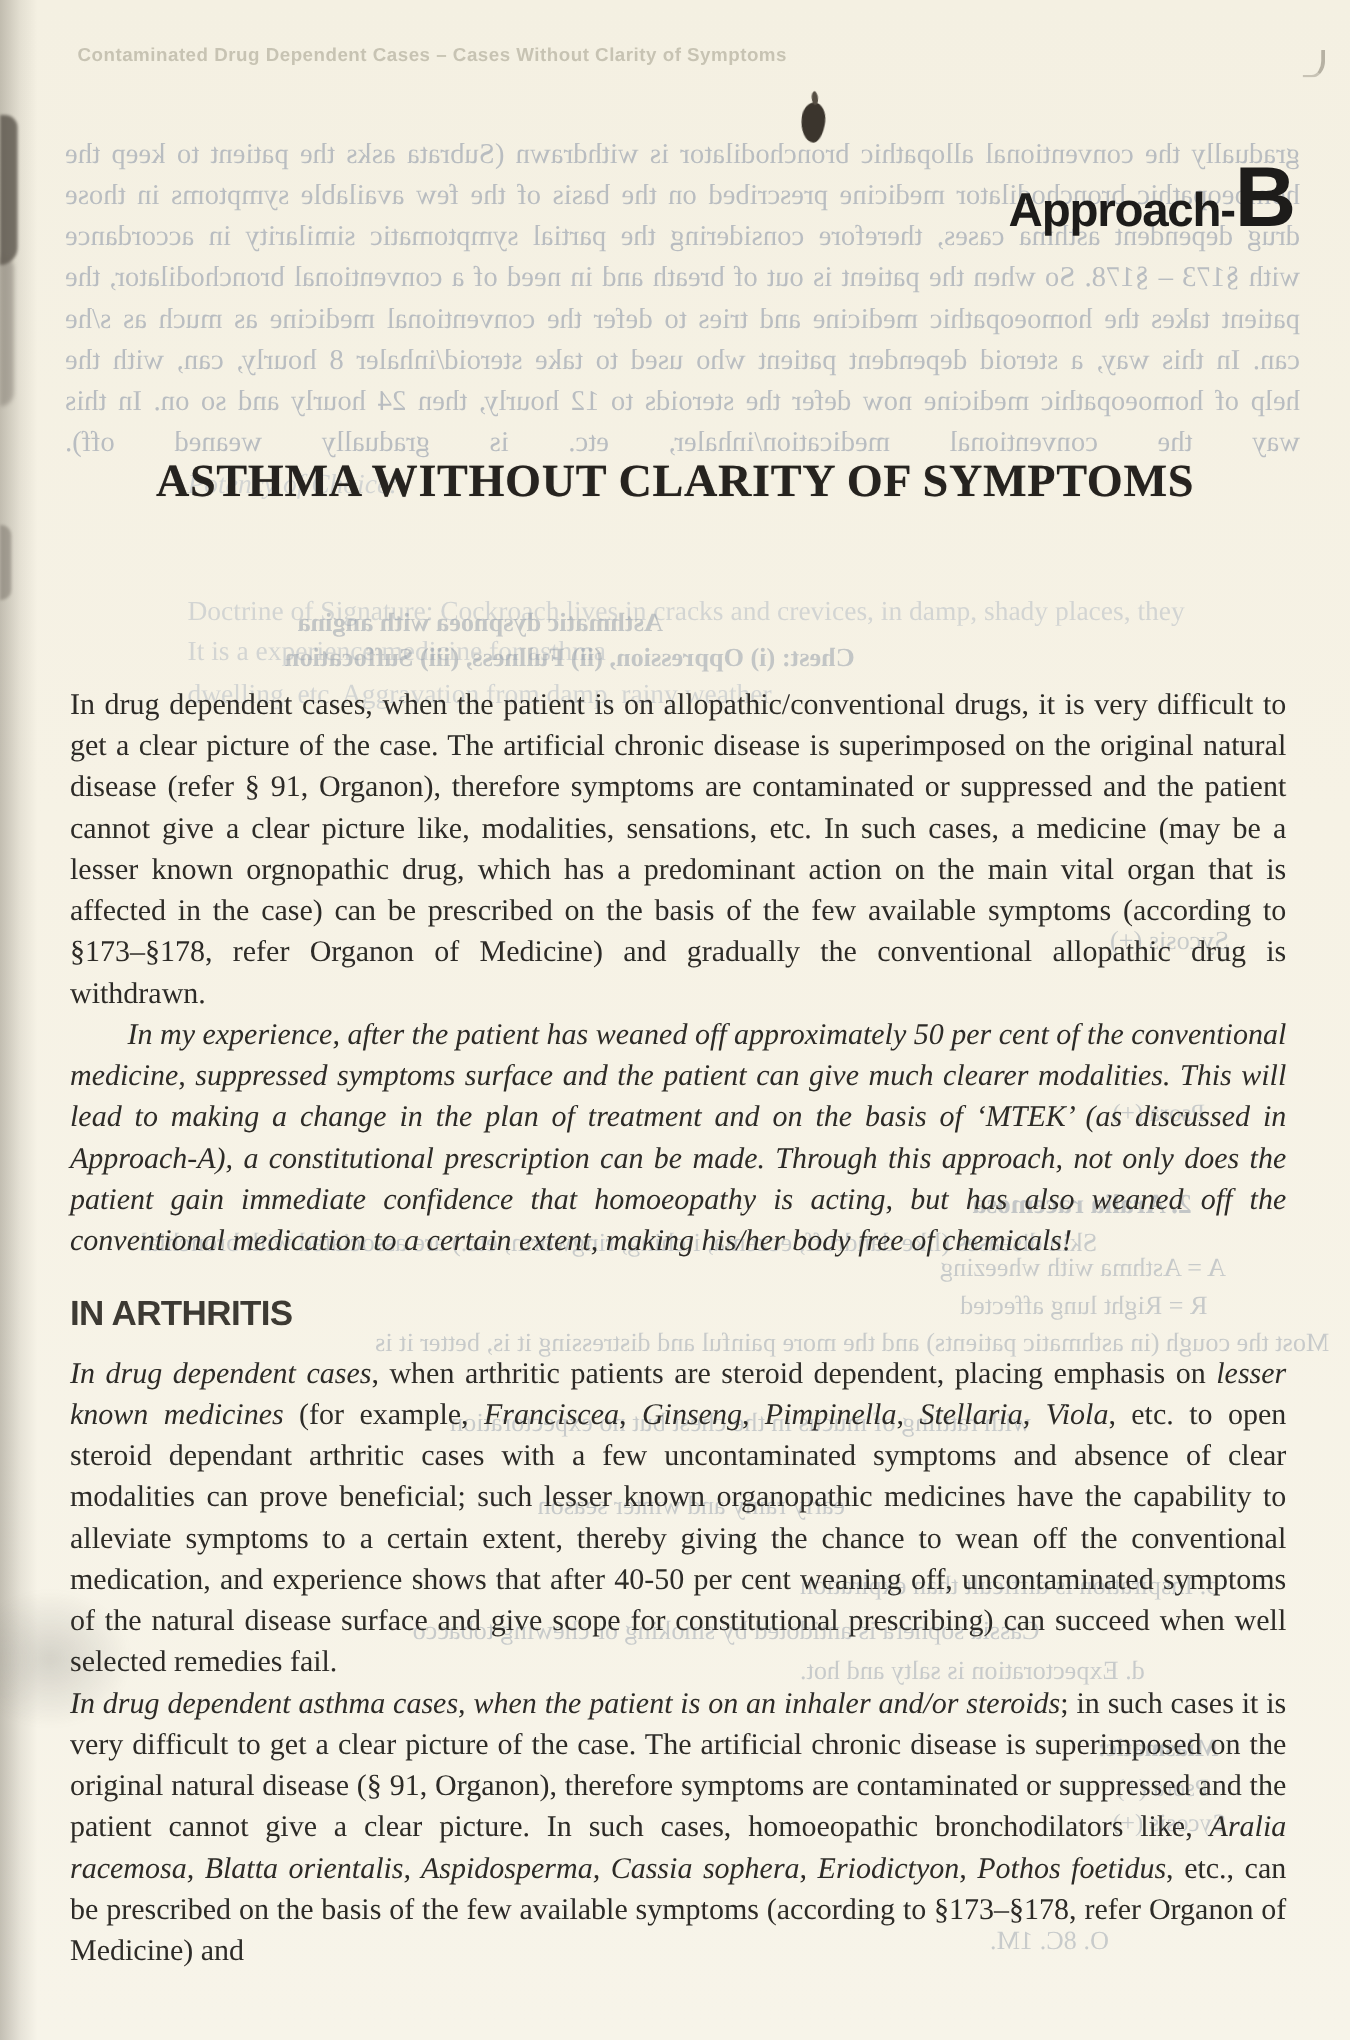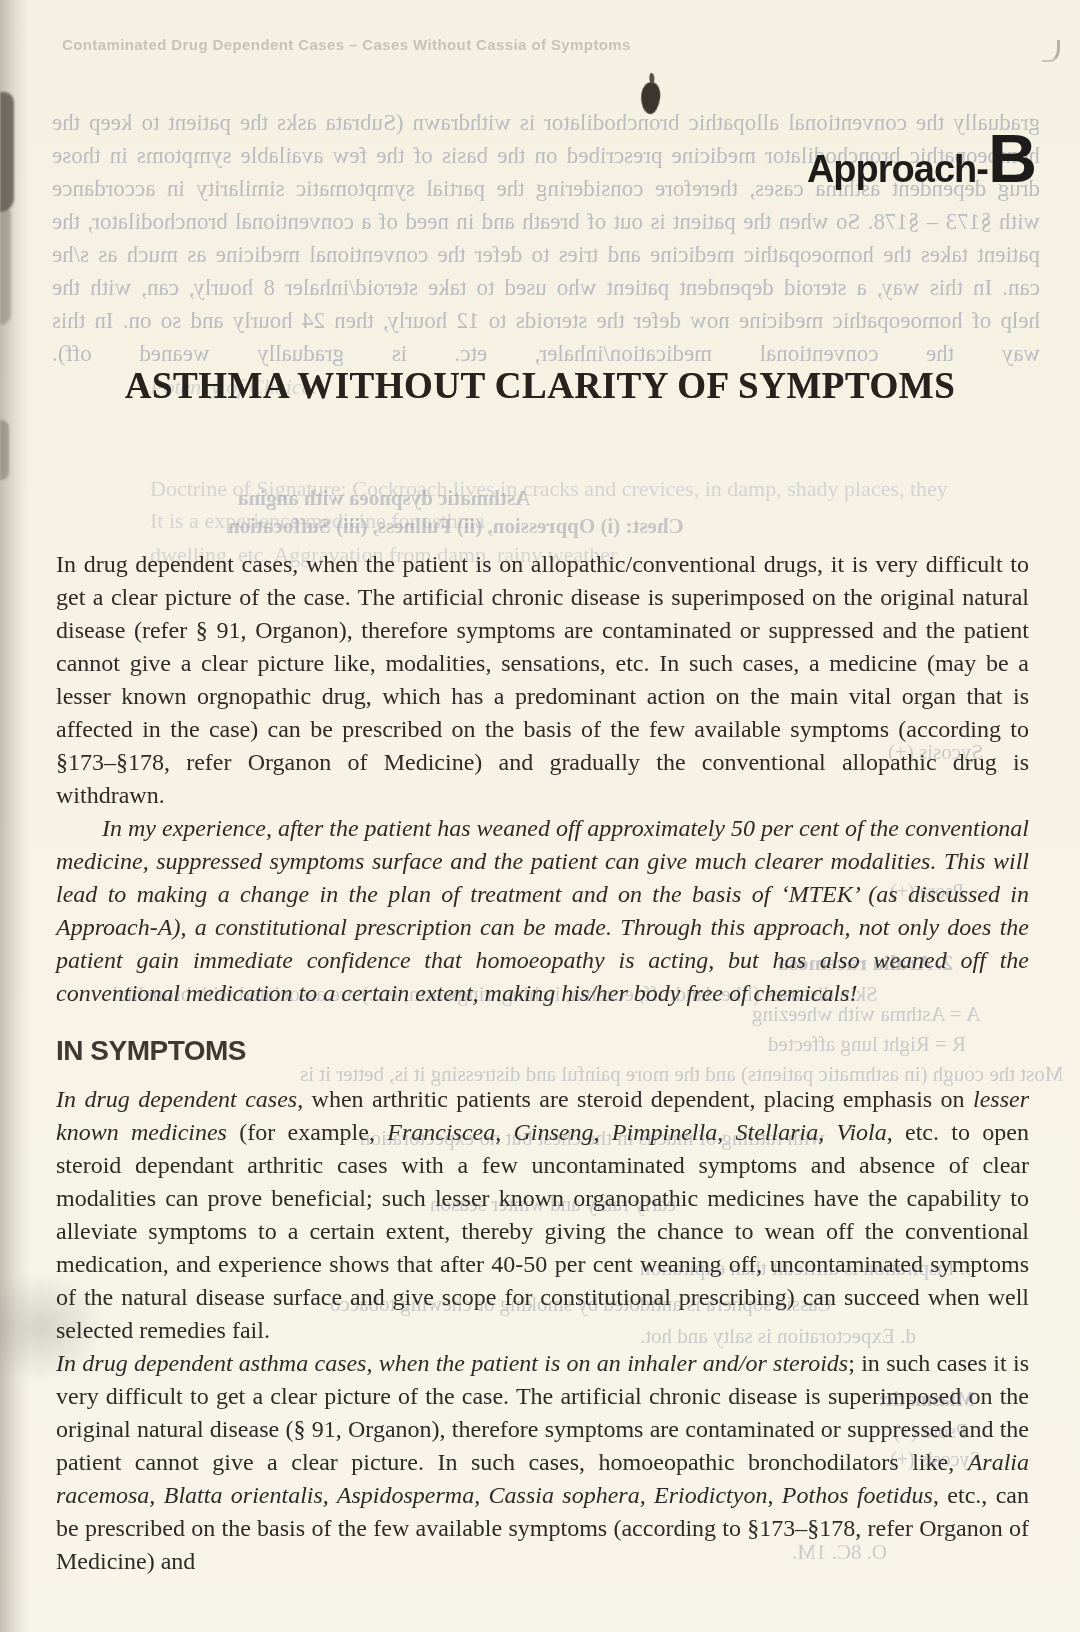--- a/index.html
+++ b/index.html
@@ -82,21 +82,21 @@
 <div class="page">
 
   <div class="edge-left"></div>
   <div class="left-mark-1"></div>
   <div class="left-mark-2"></div>
   <div class="left-mark-3"></div>
   <div class="smudge-bl"></div>
   <div class="ink-blob"></div>
   <div class="corner-mark"></div>
 
-  <div class="running-header">Contaminated Drug Dependent Cases  –  Cases Without Cassia of Symptoms</div>
+  <div class="running-header">Contaminated Drug Dependent Cases  –  Cases Without Clarity of Symptoms</div>
 
   <div class="ghost-top-block">
       <div>gradually the conventional allopathic bronchodilator is withdrawn (Subrata asks the patient to keep the</div>
       <div>homoeopathic bronchodilator medicine prescribed on the basis of the few available symptoms in those</div>
       <div>drug dependent asthma cases, therefore considering the partial symptomatic similarity in accordance</div>
       <div>with §173 – §178. So when the patient is out of breath and in need of a conventional bronchodilator, the</div>
       <div>patient takes the homoeopathic medicine and tries to defer the conventional medicine as much as s/he</div>
       <div>can. In this way, a steroid dependent patient who used to take steroid/inhaler 8 hourly, can, with the</div>
       <div>help of homoeopathic medicine now defer the steroids to 12 hourly, then 24 hourly and so on. In this</div>
       <div>way the conventional medication/inhaler, etc. is gradually weaned off).</div>
@@ -131,18 +131,18 @@
     <span class="prefix">Approach-</span><span class="letter">B</span>
   </div>
 
   <div class="page-title">
     <div>ASTHMA WITHOUT CLARITY OF SYMPTOMS</div>
   </div>
 
   <div class="body-block">
     <p><span>In drug dependent cases, when the patient is on allopathic/conventional drugs, it is very difficult to get a clear picture of the case. The artificial chronic disease is superimposed on the original natural disease (refer § 91, Organon), therefore symptoms are contaminated or suppressed and the patient cannot give a clear picture like, modalities, sensations,  etc. In such cases, a medicine (may be a lesser known orgnopathic drug, which has a predominant action on the main vital organ that is affected in the case) can be prescribed on the basis of the few available symptoms (according to §173–§178, refer Organon of Medicine) and gradually the conventional allopathic drug is withdrawn.</span></p>
     <p class="indent"><span>In my experience, after the patient has weaned off approximately 50 per cent of the conventional medicine, suppressed symptoms surface and the patient can give much clearer modalities. This will lead to making a change in the plan of treatment and on the basis of ‘MTEK’ (as discussed in Approach-A), a constitutional prescription can be made. Through this approach, not only does the patient gain immediate confidence that homoeopathy is acting, but has also weaned off the conventional medication to a certain extent, making his/her body free of chemicals!</span></p>
-    <div class="sec-heading first">IN SYMPTOMS</div>
+    <div class="sec-heading first">IN ARTHRITIS</div>
     <p><em>In drug dependent cases</em><span>, when arthritic patients are steroid dependent, placing emphasis on </span><em>lesser known medicines</em><span> (for example, </span><em>Franciscea</em><span>, </span><em>Ginseng</em><span>, </span><em>Pimpinella</em><span>, </span><em>Stellaria</em><span>, </span><em>Viola</em><span>, etc. to open steroid dependant arthritic cases with a few uncontaminated symptoms and absence of clear modalities can prove beneficial; such lesser known organopathic medicines have the capability to alleviate symptoms to a certain extent, thereby giving the chance to wean off the conventional medication, and experience shows that after 40-50 per cent weaning off, uncontaminated symptoms of the natural disease surface and give scope for constitutional prescribing) can succeed when well selected remedies fail.</span></p>
     <p><em>In drug dependent asthma cases, when the patient is on an inhaler and/or steroids</em><span>; in such cases it is very difficult to get a clear picture of the case. The artificial chronic disease is superimposed on the original natural disease (§ 91, Organon), therefore symptoms are contaminated or suppressed and the patient cannot give a clear picture. In such cases, homoeopathic bronchodilators like, </span><em>Aralia racemosa, Blatta orientalis, Aspidosperma, Cassia sophera, Eriodictyon, Pothos foetidus</em><span>, etc., can be prescribed on the basis of the few available symptoms (according to §173–§178, refer Organon of Medicine) and</span></p>
   </div>
 
 </div>
 
 </body></html>

